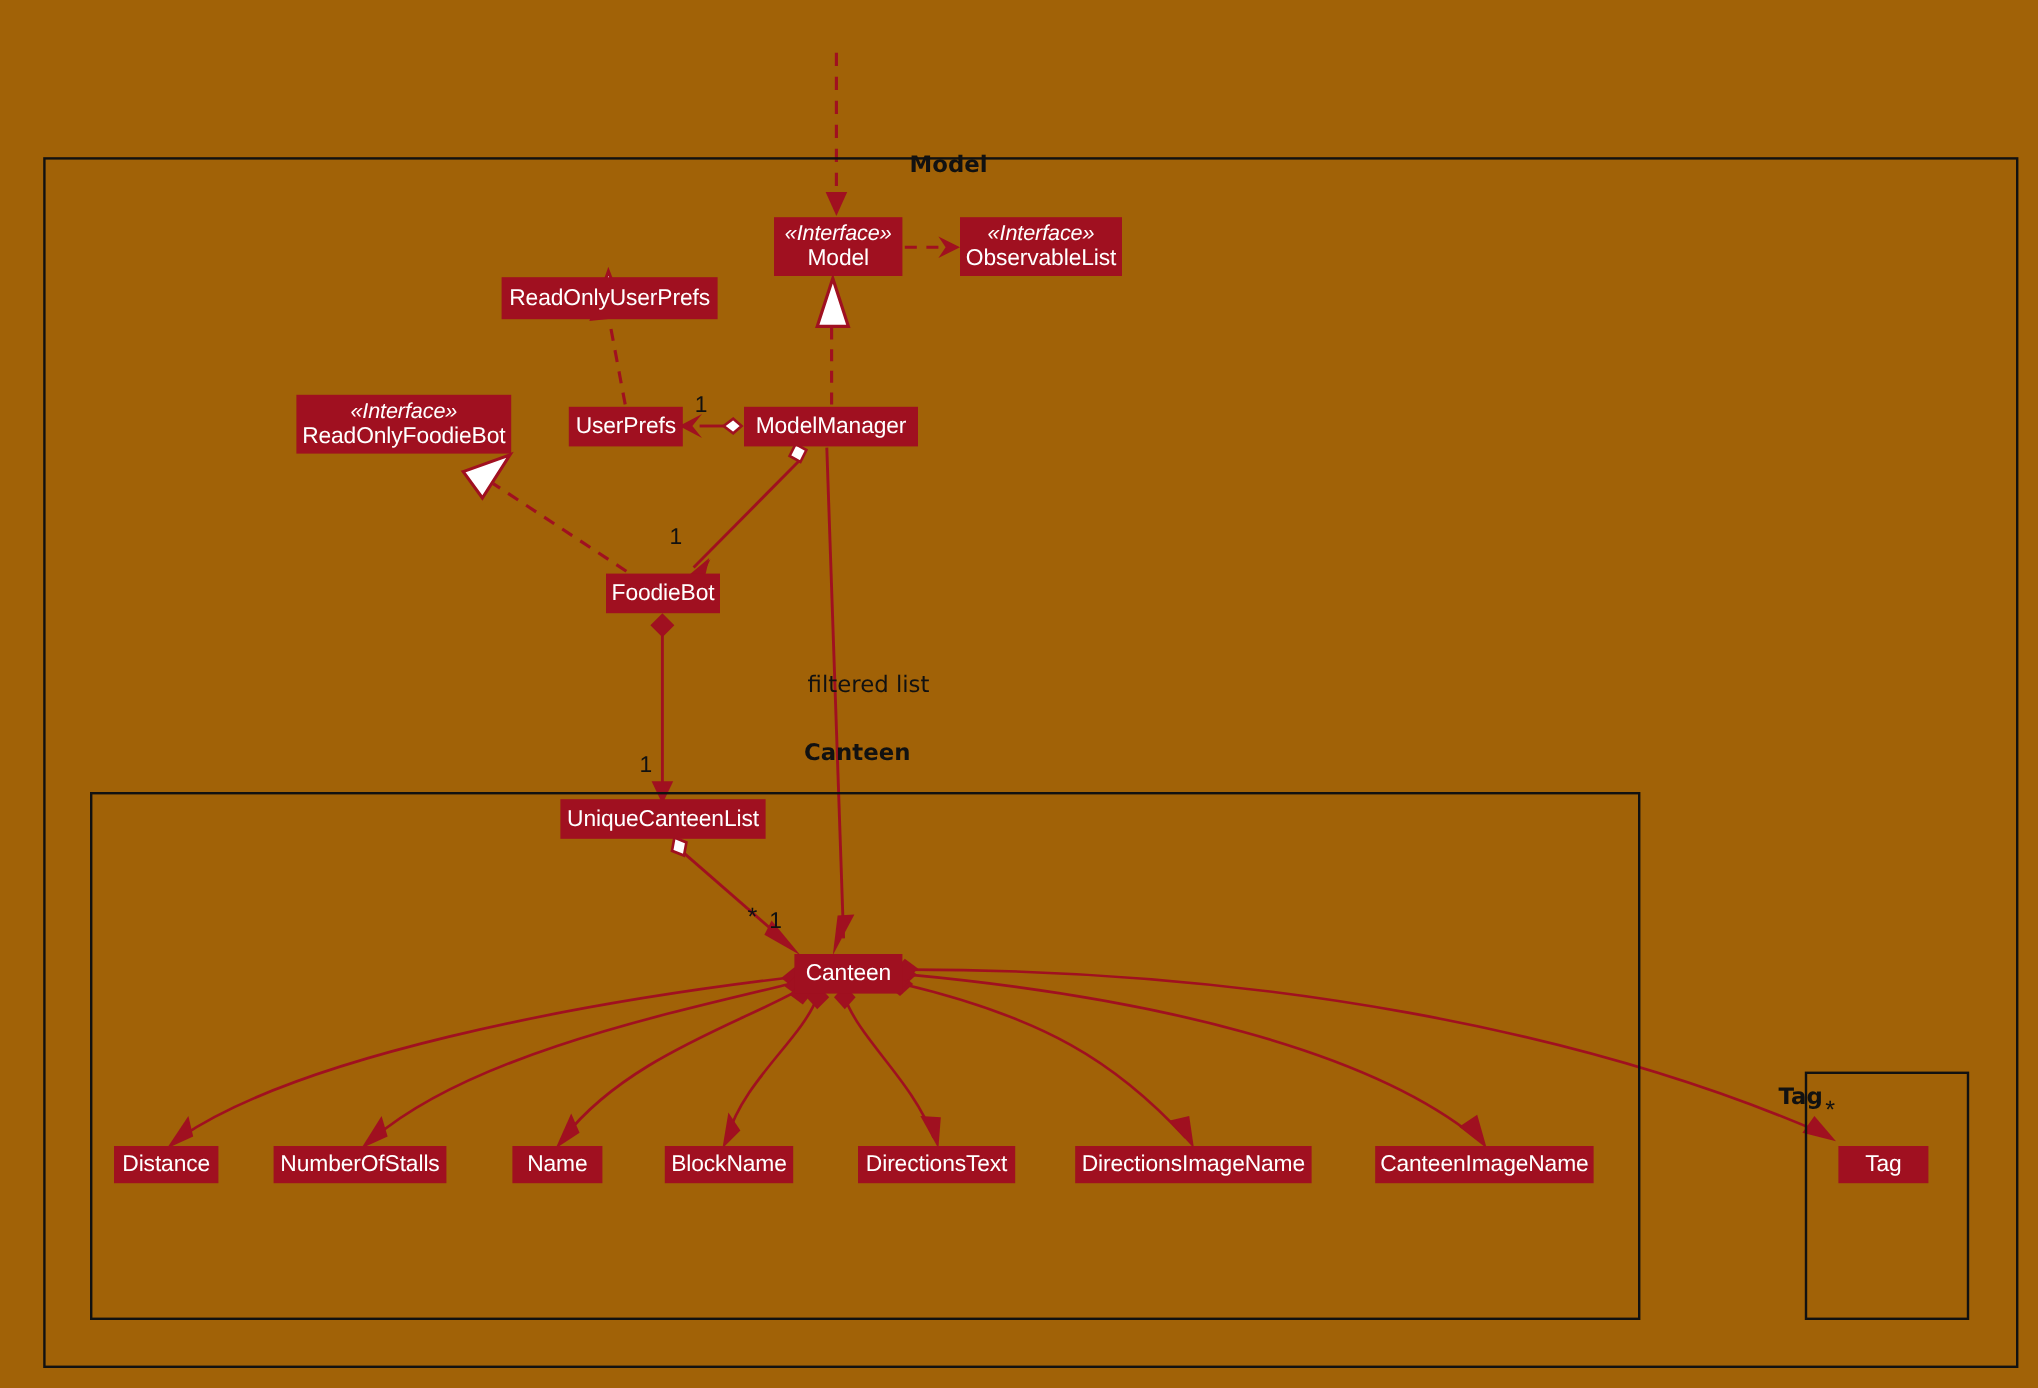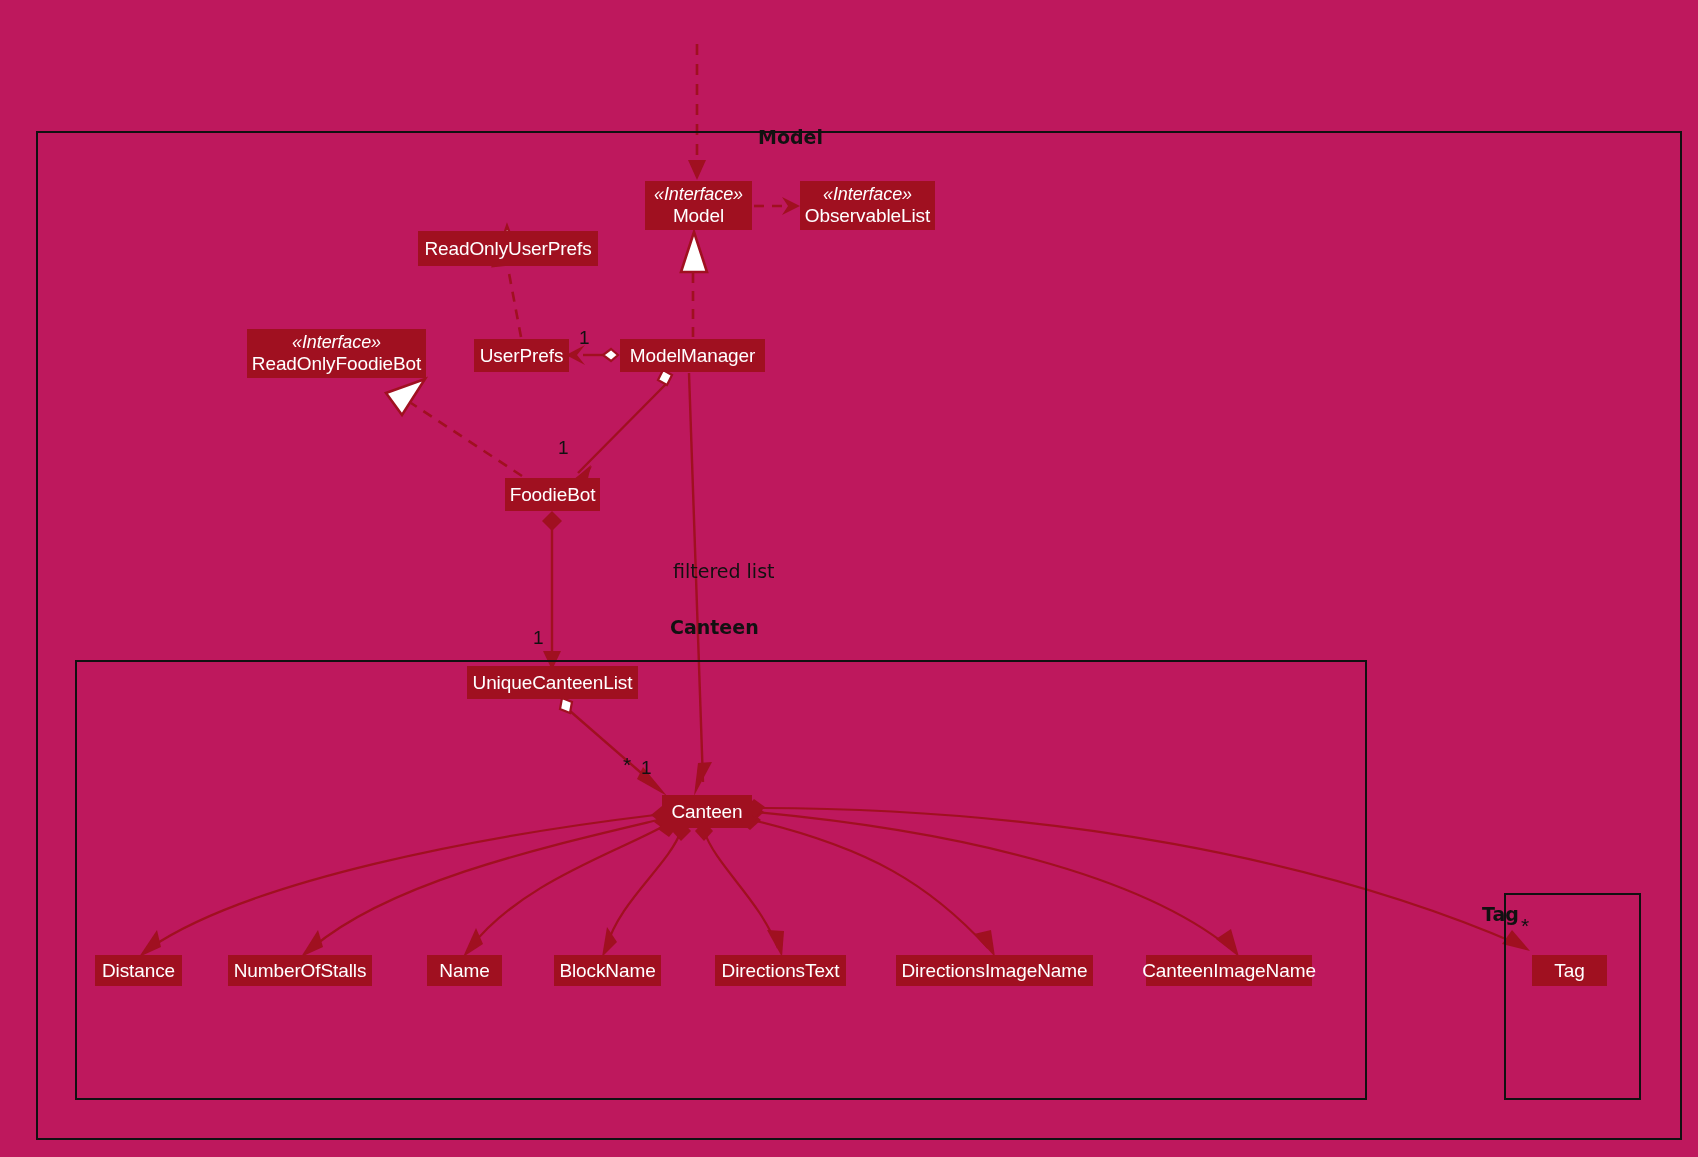--- a/index.html
+++ b/index.html
@@ -4,21 +4,21 @@
 <style>
   html, body {
     margin: 0;
     padding: 0;
     background: #ffffff;
   }
   #canvas {
     position: relative;
     width: 1698px;
     height: 1157px;
-    background: #be185d;
+    background: #a16207;
     font-family: "Liberation Sans", sans-serif;
     overflow: hidden;
   }
   svg.layer {
     position: absolute;
     left: 0;
     top: 0;
     width: 1698px;
     height: 1157px;
     pointer-events: none;
@@ -270,21 +270,21 @@
   </div>
 
   <div class="cls" style="left:715px; top:955px; width:131px; height:31px;">
     <span class="cname">DirectionsText</span>
   </div>
 
   <div class="cls" style="left:896px; top:955px; width:197px; height:31px;">
     <span class="cname">DirectionsImageName</span>
   </div>
 
-  <div class="cls" style="left:1146px; top:955px; width:166px; height:31px;">
+  <div class="cls" style="left:1146px; top:955px; width:182px; height:31px;">
     <span class="cname">CanteenImageName</span>
   </div>
 
   <div class="cls" style="left:1532px; top:955px; width:75px; height:31px;">
     <span class="cname">Tag</span>
   </div>
 
   <div class="lbl" style="left:579px; top:327px;">1</div>
   <div class="lbl" style="left:558px; top:437px;">1</div>
   <div class="lbl role" style="left:673px; top:560px;">filtered list</div>

